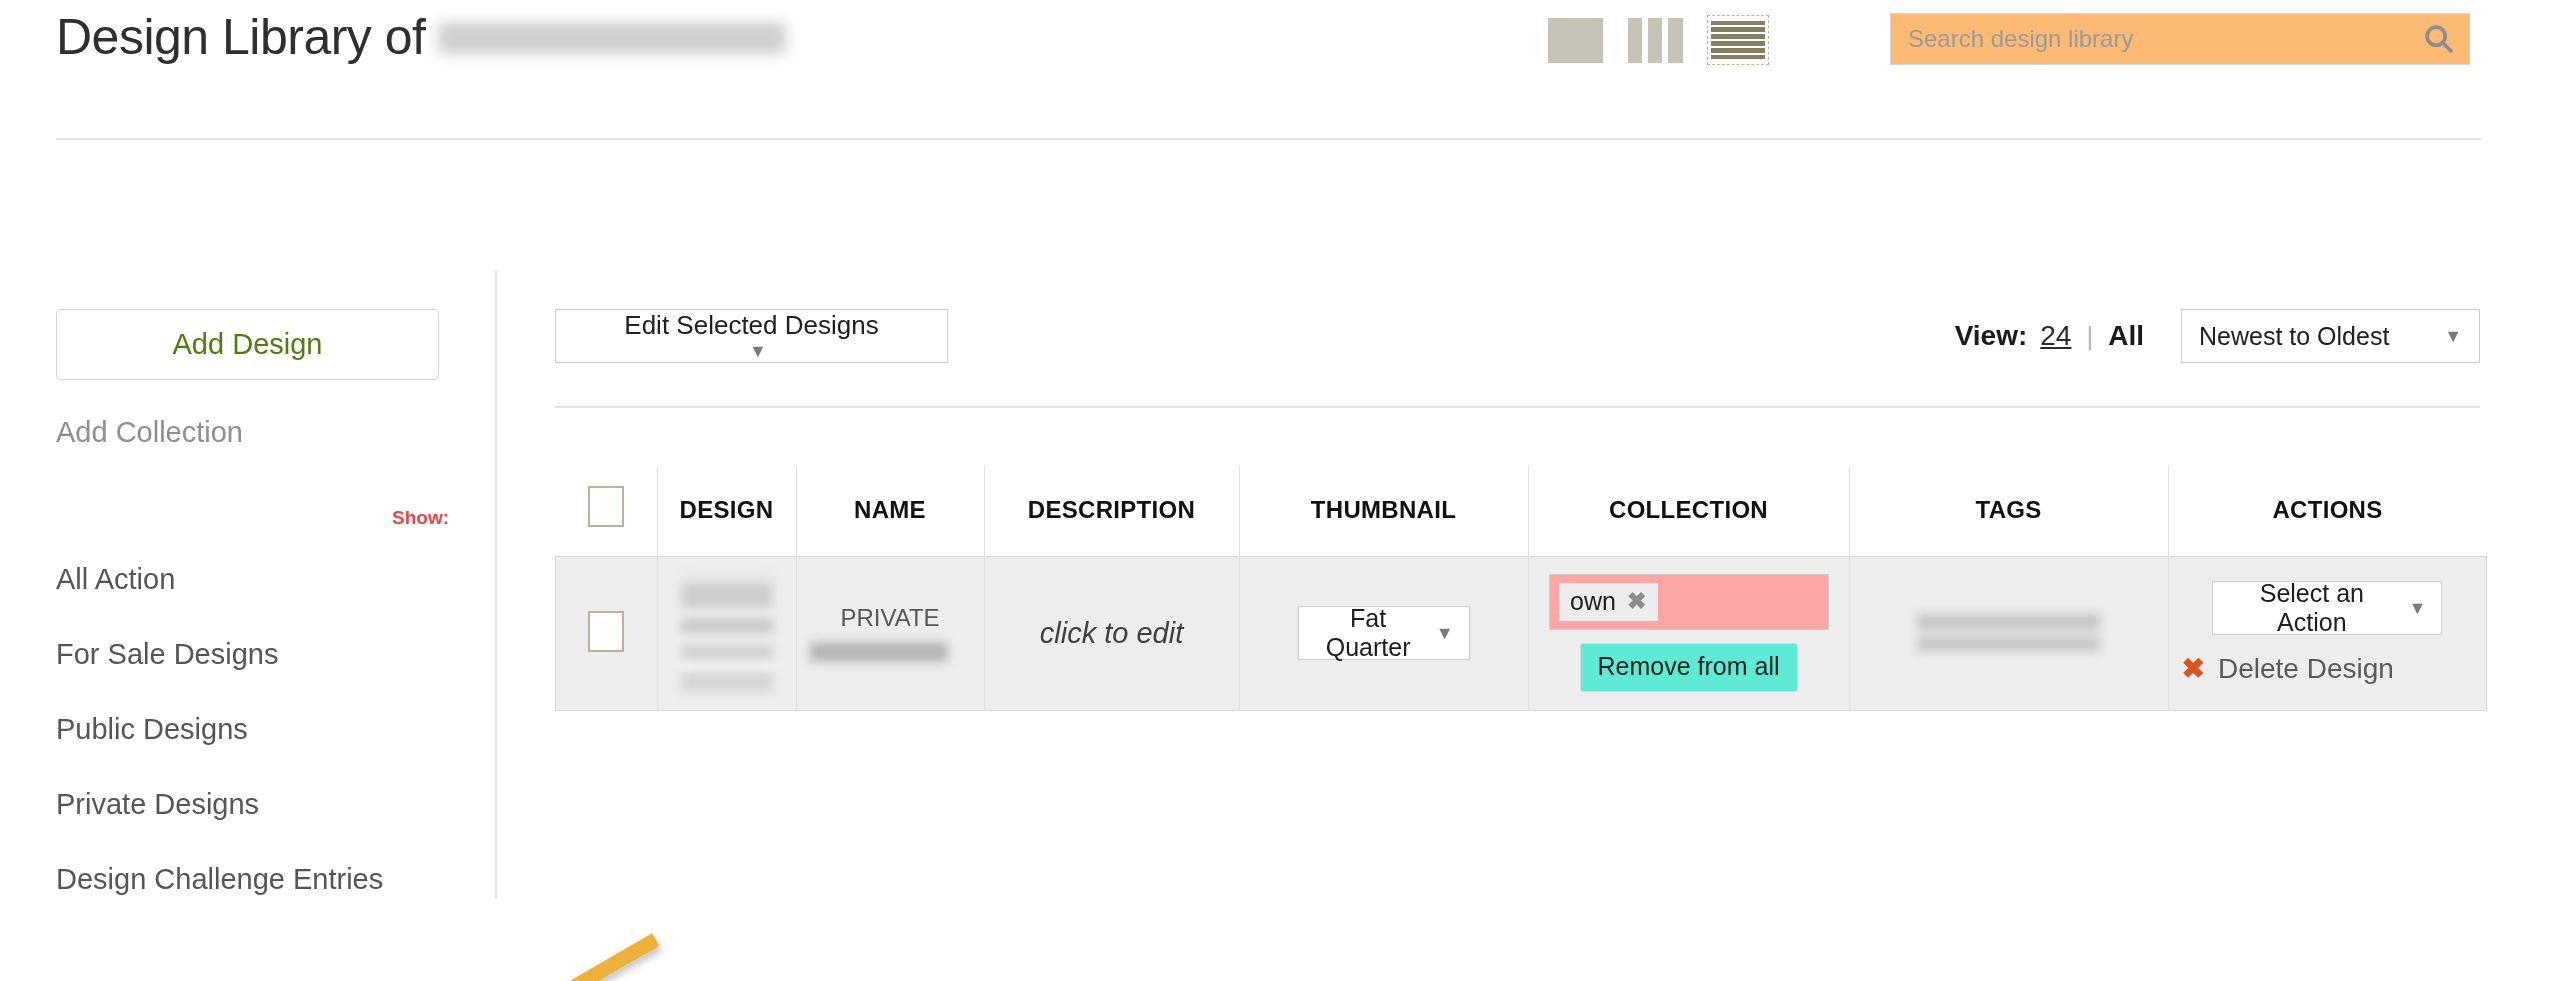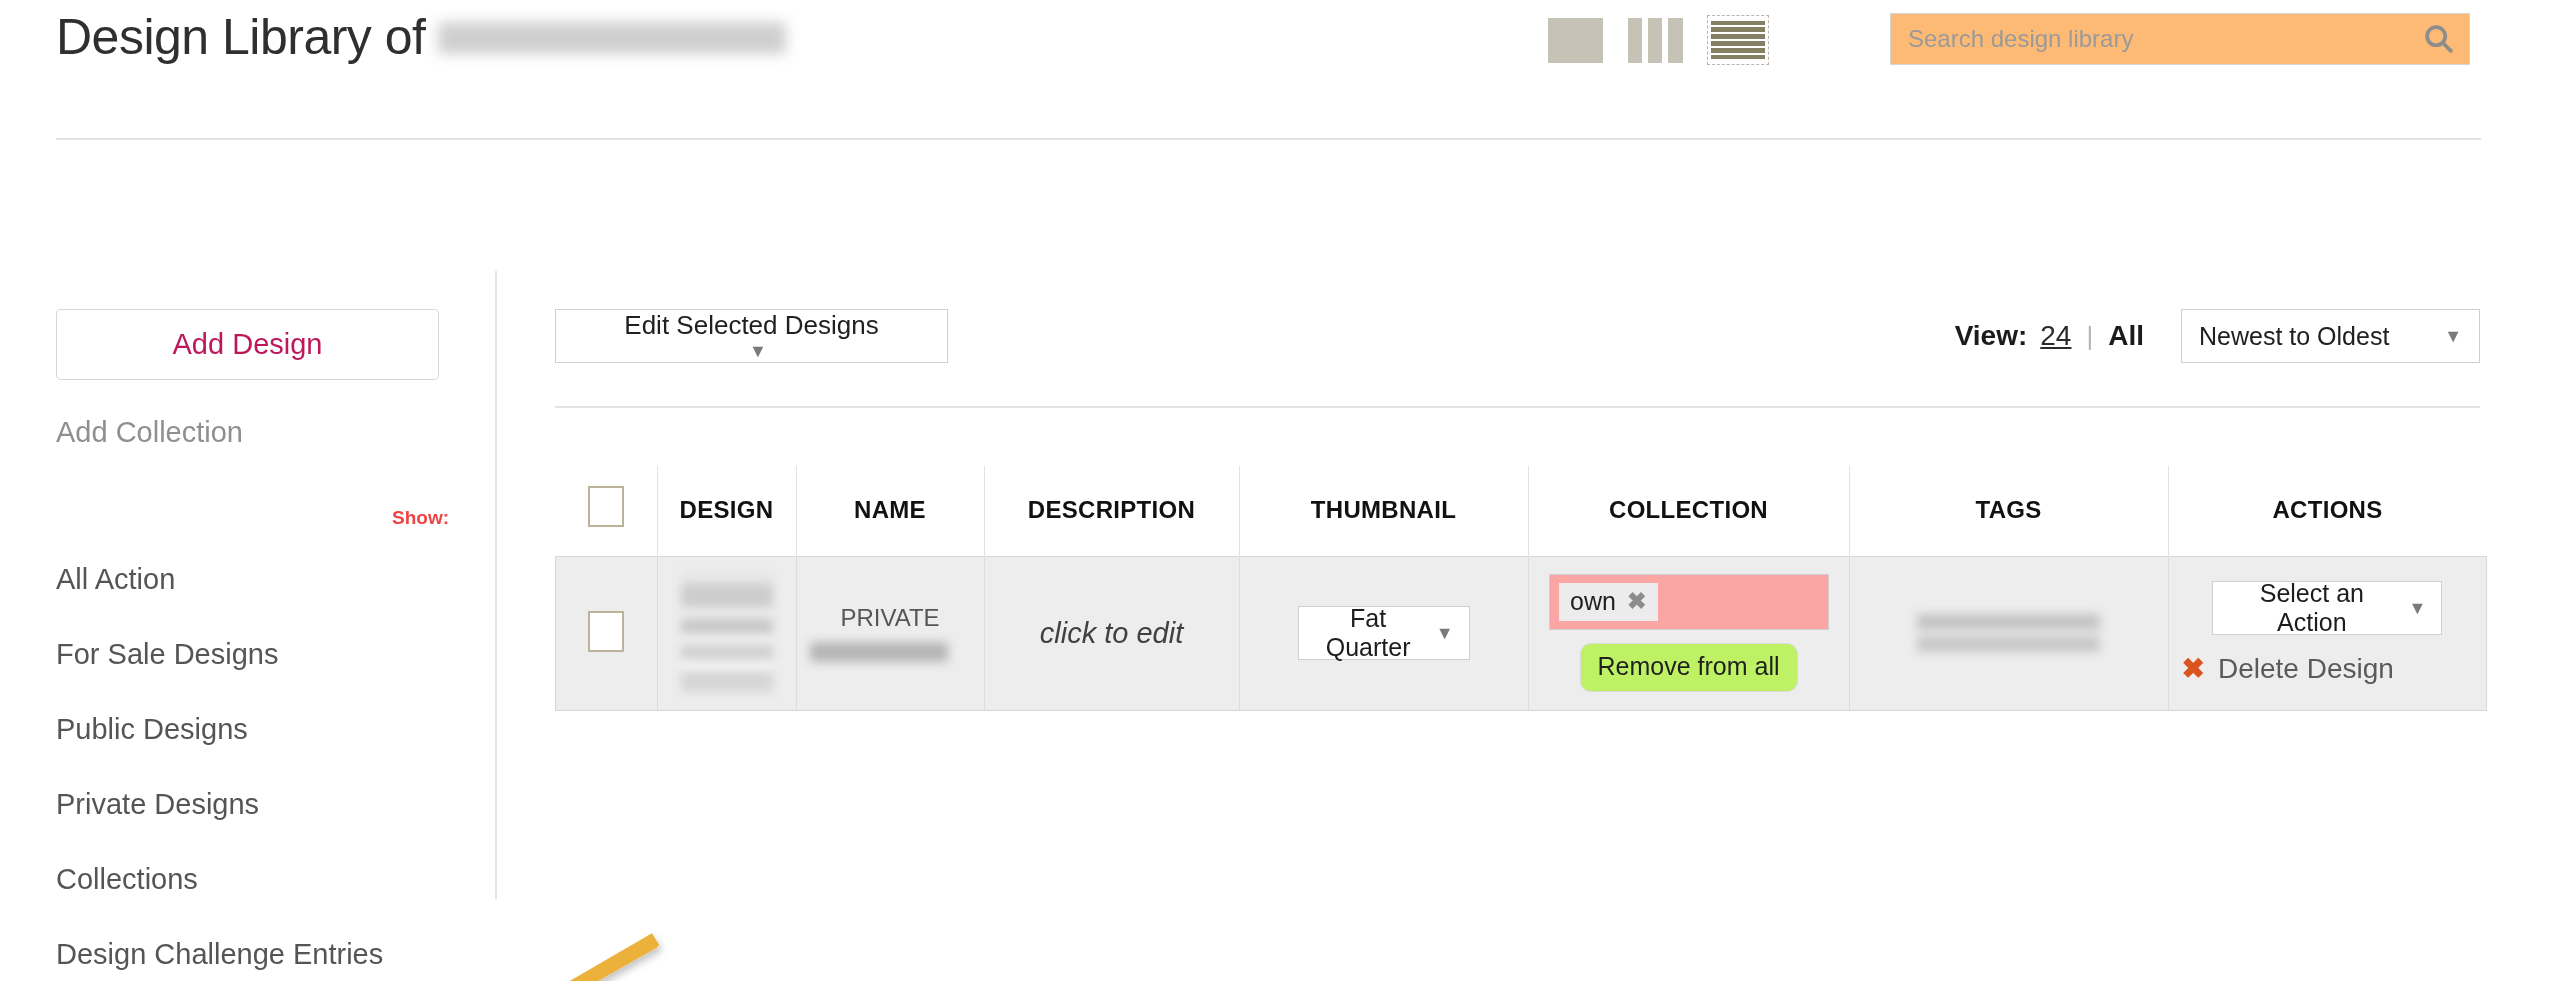--- a/index.html
+++ b/index.html
@@ -162,21 +162,21 @@
   .add-design-btn {
     display: block;
     width: 383px;
     height: 71px;
     line-height: 69px;
     text-align: center;
     border: 1.9px solid #d6d6d6;
     border-radius: 4.7px;
     background: #fff;
     font-size: 29px;
-    color: #be185d;
+    color: #4d7c0f;
     font-family: "Liberation Sans", sans-serif;
     cursor: pointer;
     box-sizing: border-box;
     padding: 0;
   }
   .add-collection {
     margin-top: 36px;
     font-size: 29px;
     color: #8f8f8f;
     cursor: pointer;
@@ -417,22 +417,22 @@
   .tag-chip .tag-x {
     color: #8c8c8c;
     font-size: 23.4px;
     font-weight: bold;
     cursor: pointer;
   }
   .remove-all-btn {
     margin: 13px auto 0 auto;
     display: block;
     border: 1.9px solid #d9d9d9;
-    background: #bef264;
-    border-radius: 11px;
+    background: #5eead4;
+    border-radius: 3px;
     font-size: 25px;
     color: #1f1f1f;
     font-family: "Liberation Sans", sans-serif;
     padding: 8.4px 17px 10.3px 17px;
     cursor: pointer;
   }
   .tags-redact {
     width: 183px;
     height: 50px;
     margin: 0 auto;
@@ -523,21 +523,20 @@
 
     <span class="add-collection">Add Collection</span>
 
     <div class="show-label">Show:</div>
 
     <div class="nav-list">
       <span class="nav-item">All Action</span>
       <span class="nav-item">For Sale Designs</span>
       <span class="nav-item">Public Designs</span>
       <span class="nav-item">Private Designs</span>
-      <span class="nav-item">Collections</span>
       <span class="nav-item">Design Challenge Entries</span>
 
     </div>
   </div>
 
   <svg class="annotation-arrow" viewBox="0 0 260 180">
     <defs>
       <filter id="arrowShadow" x="-30%" y="-30%" width="170%" height="170%">
         <feDropShadow dx="3" dy="5" stdDeviation="4" flood-color="#000" flood-opacity="0.22"></feDropShadow>
       </filter>

